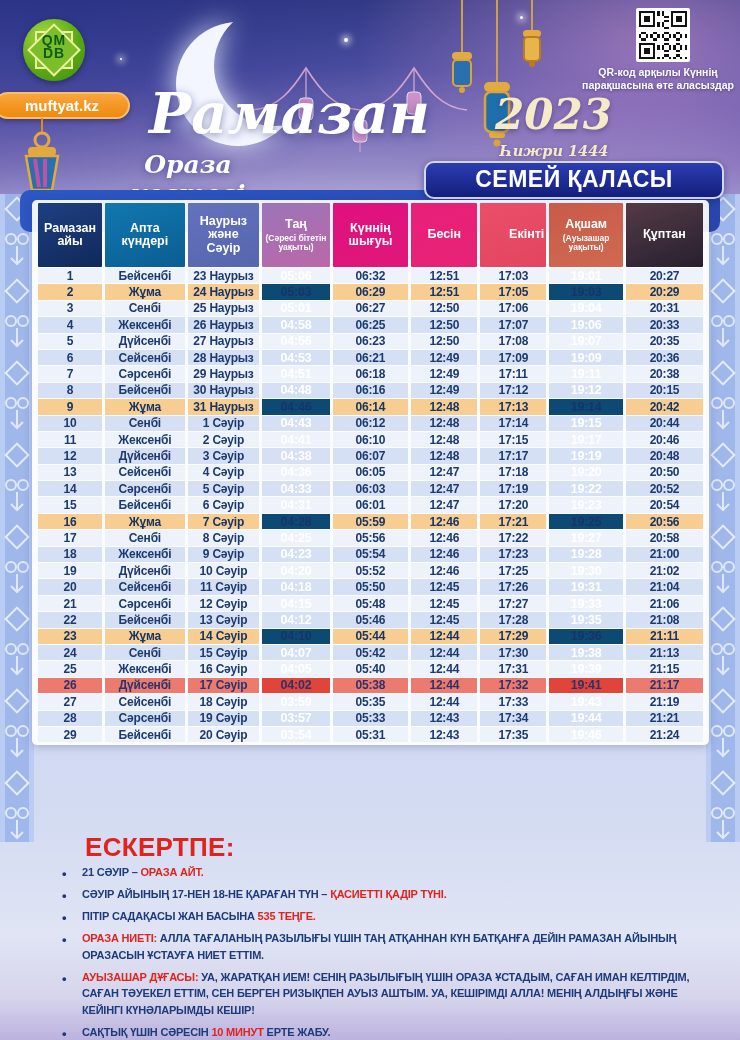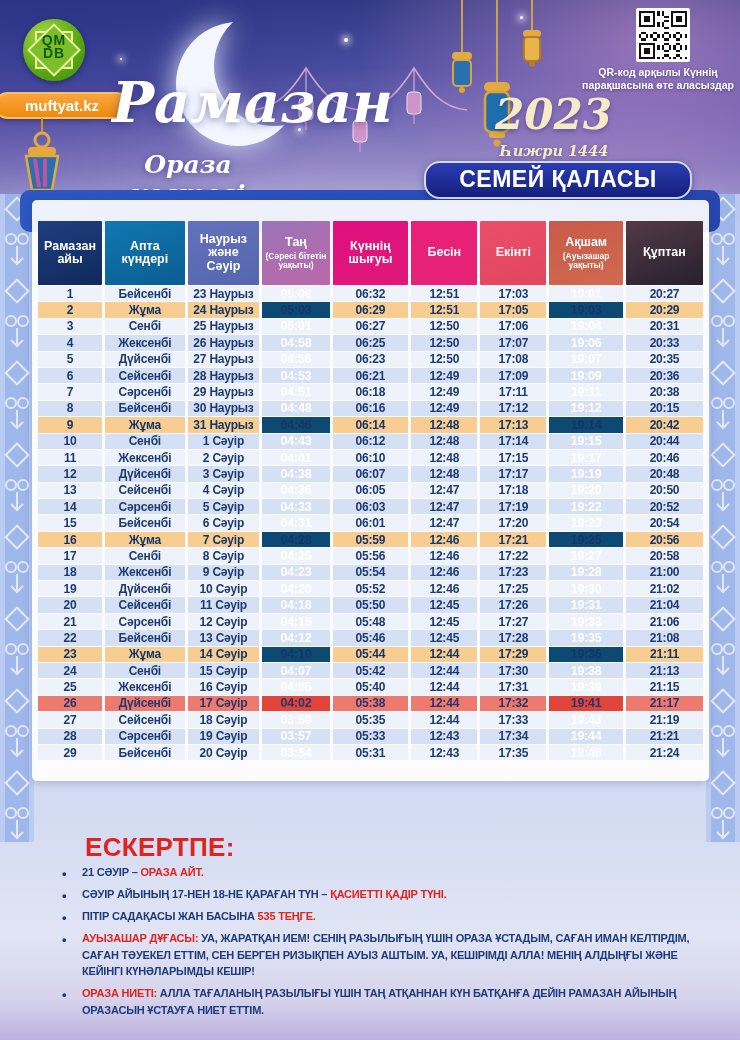--- a/index.html
+++ b/index.html
@@ -23,47 +23,47 @@
   .logo .sq{position:absolute;left:12px;top:12px;width:38px;height:38px;background:#7cbd2a;border:2px solid #eef3a0;box-sizing:border-box;}
   .logo .sq.r45{transform:rotate(45deg);}
   .logo .ltxt{position:absolute;left:0;top:15px;width:62px;text-align:center;font-weight:bold;
     font-size:14px;line-height:.95;color:#0e5c12;letter-spacing:1px;}
 
   .site-badge{left:-6px;top:92px;width:136px;height:27px;border-radius:14px;
     background:linear-gradient(180deg,#f9a53e,#ef8a0c);border:2px solid #f7c06a;box-sizing:border-box;
     color:#fff;font-weight:bold;font-size:15px;text-align:center;line-height:23px;
     box-shadow:0 2px 5px rgba(0,0,0,.3);}
 
-  .title{left:112px;top:69px;width:355px;color:#fff;
+  .title{left:112px;top:80px;width:355px;text-align:center;color:#fff;
     font-family:"DejaVu Serif",serif;font-style:italic;font-weight:bold;font-size:56px;
     text-shadow:0 2px 8px rgba(40,40,120,.5);}
   .subtitle{left:88px;top:150px;width:200px;text-align:center;color:#fff;
     font-family:"DejaVu Serif",serif;font-style:italic;font-weight:bold;font-size:25px;
     text-shadow:0 1px 6px rgba(40,40,120,.5);}
   .year{left:492px;top:90px;width:120px;text-align:right;color:#f5ebc9;
     font-family:"DejaVu Serif",serif;font-style:italic;font-weight:bold;font-size:42px;
     text-shadow:0 2px 5px rgba(50,30,90,.45);}
   .hijri{left:486px;top:142px;width:136px;text-align:center;color:#f5ebc9;
     font-family:"DejaVu Serif",serif;font-style:italic;font-weight:bold;font-size:14.5px;
     text-shadow:0 1px 4px rgba(50,30,90,.45);}
 
   .qr-box{left:636px;top:8px;width:54px;height:54px;background:#fff;padding:3px;box-sizing:border-box;border-radius:2px;}
   .qr-caption{left:580px;top:66px;width:156px;text-align:center;color:#fff;font-weight:bold;
     font-size:10.5px;line-height:1.25;text-shadow:0 1px 3px rgba(50,40,110,.6);}
 
   .band{left:20px;top:190px;width:700px;height:42px;border-radius:10px;
     background:linear-gradient(90deg,#2d57c2,#2847ae);}
-  .city-banner{left:424px;top:161px;width:268px;height:38px;border-radius:16px;
+  .city-banner{left:424px;top:161px;width:300px;height:38px;border-radius:10px;
     background:linear-gradient(180deg,#2b3db2,#141f7c);border:2px solid #d4d7f2;box-sizing:border-box;
     color:#fff;font-weight:bold;font-size:23px;text-align:center;line-height:33px;letter-spacing:.5px;
     box-shadow:0 2px 7px rgba(20,20,80,.4);}
 
   
   .table-wrap{left:32px;top:200px;width:677px;background:rgba(255,255,255,.92);
-    padding:20px 3px;box-sizing:border-box;border-radius:5px;box-shadow:0 2px 8px rgba(40,50,120,.25);}
+    padding:2px 3px;box-sizing:border-box;border-radius:5px;box-shadow:0 2px 8px rgba(40,50,120,.25);}
   table{border-collapse:separate;border-spacing:3px 1.5px;width:100%;table-layout:fixed;}
   th{color:#fff;font-weight:bold;font-size:12.5px;line-height:1.08;height:60px;text-align:center;
      vertical-align:middle;padding:2px;border-radius:1px;}
   th .sub{font-size:8.5px;margin-top:2px;}
   td{height:15.4px;text-align:center;vertical-align:middle;font-size:12px;font-weight:bold;
      color:#1c3a70;padding:0;letter-spacing:-.2px;}
   tr.norm-odd td{background:#eef2fb;}
   tr.norm-even td{background:#d6e0f4;}
   tr.friday td{background:#f8cd92;color:#153567;}
   tr.qadir td{background:#ed7a6e;color:#28346b;}
@@ -306,21 +306,21 @@
             <th style="background: linear-gradient(160deg, rgb(155, 116, 184), rgb(187, 104, 168));">
               <div>Таң</div>
               <div class="sub">(Сәресі бітетін уақыты)</div>
             </th>
             <th style="background: linear-gradient(160deg, rgb(223, 16, 128), rgb(224, 24, 120));">
               <div>Күннің шығуы</div>
             </th>
             <th style="background: linear-gradient(160deg, rgb(234, 31, 120), rgb(229, 35, 118));">
               <div>Бесін</div>
             </th>
-            <th style="background: linear-gradient(160deg, rgb(234, 78, 104), rgb(226, 69, 96));">
+            <th style="background: linear-gradient(160deg, rgb(234, 78, 104), rgb(226, 69, 96)); text-align: right;">
               <div>Екінті</div>
             </th>
             <th style="background: linear-gradient(160deg, rgb(200, 90, 73), rgb(208, 106, 80));">
               <div>Ақшам</div>
               <div class="sub">(Ауызашар уақыты)</div>
             </th>
             <th style="background: linear-gradient(160deg, rgb(84, 58, 70), rgb(39, 32, 47));">
               <div>Құптан</div>
             </th>
           </tr>
@@ -647,17 +647,18 @@
           </tr>
         </tbody>
     </table>
   </div>
 
   <div class="abs notes-heading">ЕСКЕРТПЕ:</div>
   <ul class="abs notes-list">
       <li><span>21 СӘУІР – </span><span class="em-red">ОРАЗА АЙТ.</span></li>
       <li><span>СӘУІР АЙЫНЫҢ 17-НЕН 18-НЕ ҚАРАҒАН ТҮН – </span><span class="em-red">ҚАСИЕТТІ ҚАДІР ТҮНІ.</span></li>
       <li><span>ПІТІР САДАҚАСЫ ЖАН БАСЫНА </span><span class="em-red">535 ТЕҢГЕ.</span></li>
+      <li><span class="em-red">ОРАЗА НИЕТІ:</span><span> АЛЛА ТАҒАЛАНЫҢ РАЗЫЛЫҒЫ ҮШІН ТАҢ АТҚАННАН КҮН БАТҚАНҒА ДЕЙІН РАМАЗАН АЙЫНЫҢ ОРАЗАСЫН ҰСТАУҒА НИЕТ ЕТТІМ.</span></li>
       <li><span class="em-red">АУЫЗАШАР ДҰҒАСЫ:</span><span> УА, ЖАРАТҚАН ИЕМ! СЕНІҢ РАЗЫЛЫҒЫҢ ҮШІН ОРАЗА ҰСТАДЫМ, САҒАН ИМАН КЕЛТІРДІМ, САҒАН ТӘУЕКЕЛ ЕТТІМ, СЕН БЕРГЕН РИЗЫҚПЕН АУЫЗ АШТЫМ. УА, КЕШІРІМДІ АЛЛА! МЕНІҢ АЛДЫҢҒЫ ЖӘНЕ КЕЙІНГІ КҮНӘЛАРЫМДЫ КЕШІР!</span></li>
-      <li><span class="em-red">ОРАЗА НИЕТІ:</span><span> АЛЛА ТАҒАЛАНЫҢ РАЗЫЛЫҒЫ ҮШІН ТАҢ АТҚАННАН КҮН БАТҚАНҒА ДЕЙІН РАМАЗАН АЙЫНЫҢ ОРАЗАСЫН ҰСТАУҒА НИЕТ ЕТТІМ.</span></li>
+      <li><span>САҚТЫҚ ҮШІН СӘРЕСІН </span><span class="em-red">10 МИНУТ</span><span> ЕРТЕ ЖАБУ.</span></li>
     </ul>
 
 </div>
 
 </body></html>

